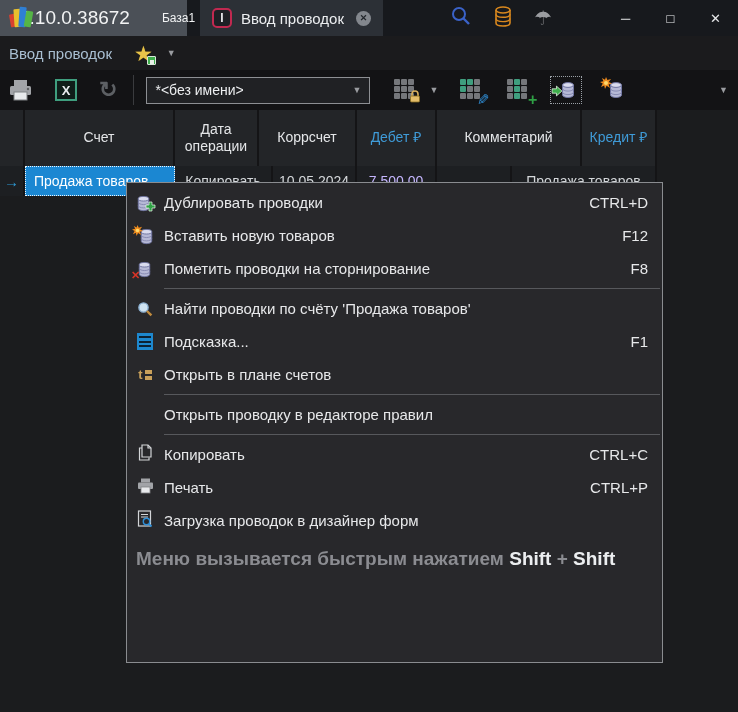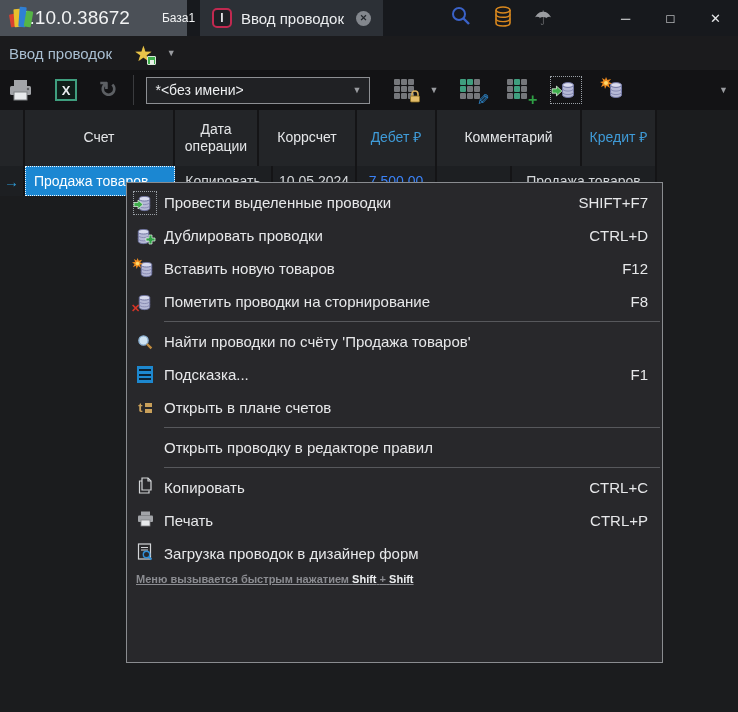--- a/index.html
+++ b/index.html
@@ -50,35 +50,35 @@
   .dbicon { position:relative; width:24px; height:22px; }
   .dbicon .cylw { position:absolute; right:0; top:1px; }
   .focusbox { border:1px dotted #9aa0a6; padding:2px 3px; }
 
   
   .thead { position:absolute; left:0; top:110px; width:657px; height:56px; display:flex; background:#141416; }
   .th { background:#232528; border-right:2px solid #141416; color:#e4e6e8; font-size:14px; display:flex; align-items:center; justify-content:center; text-align:center; line-height:1.25; }
   .th.blue { color:#3f9bd8; }
   .trow { position:absolute; left:0; top:166px; width:657px; height:30px; display:flex; background:#141416; }
   .td { background:#1d1f22; border-right:2px solid #141416; color:#d4d7da; font-size:14px; display:flex; align-items:center; justify-content:center; overflow:hidden; white-space:nowrap; }
-  .td.blue { color:#3b82f6; }
+  .td.blue { color:#c4b5fd; }
   .td.sel { background:#1b87d2; color:#ffffff; border:1px dotted #eef6fd; justify-content:flex-start; padding-left:8px; }
   .row-arrow { color:#2e9bd6; font-size:15px; font-weight:bold; }
   .gridrest { position:absolute; left:657px; top:110px; width:81px; height:86px; background:#1b1c1e; }
   .gridempty { position:absolute; left:0; top:196px; width:738px; height:492px; background:#1b1c1e; }
 
   
   .cmenu { position:absolute; left:126px; top:182px; width:537px; height:481px; background:#28282b; border:1px solid #8a8c90; padding-top:3px; z-index:10; }
   .mi { height:33px; display:flex; align-items:center; }
   .mi.hl { background:#3f4043; }
   .mi-ico { width:24px; margin-left:6px; flex:0 0 auto; display:flex; align-items:center; justify-content:center; position:relative; }
   .mi-label { color:#e7e8ea; font-size:15px; margin-left:7px; white-space:nowrap; }
   .mi-short { margin-left:auto; margin-right:14px; color:#e7e8ea; font-size:15px; }
   .msep { height:1px; background:#57585c; margin:3px 2px 3px 37px; }
-  .mfooter { margin-top:3px; padding-left:9px; color:#8b8c91; font-size:11px; font-weight:bold;text-decoration:underline; }
+  .mfooter { margin-top:11px; padding-left:9px; color:#8b8c91; font-size:19px; font-weight:bold; }
   .mfooter .wh { color:#eceef0; }
   .hint-ico { width:16px; height:17px; background:#1d88cf; display:flex; flex-direction:column; justify-content:space-evenly; padding:0 2px; }
   .hint-ico i { height:2px; background:#0c2233; }
   .tree-ico { display:flex; align-items:center; gap:2px; color:#c9a05a; font-size:13px; font-weight:bold; }
   .tree-ico .sq { display:flex; flex-direction:column; gap:2px; }
   .tree-ico .sq i { width:7px; height:4px; background:#c9a05a; }
   .dash-ico { display:flex; flex-direction:column; gap:3px; }
   .dash-ico .r { display:flex; gap:2px; }
   .dash-ico i { height:2px; width:6px; background:#7b7d82; }
   .dash-ico i.b { background:#3f9bd8; }
@@ -254,36 +254,20 @@
     <div class="td sel" style="width:150px;">Продажа товаров</div>
     <div class="td" style="width:98px;">Копировать</div>
     <div class="td" style="width:84px;">10.05.2024</div>
     <div class="td blue" style="width:80px;">7 500,00</div>
     <div class="td" style="width:75px;"></div>
     <div class="td" style="width:145px;">Продажа товаров</div>
   </div>
 
   <div class="cmenu">
 
-    <div class="mi">
-      <span class="mi-ico focusbox" style="padding:1px 2px;">
-        <span class="dbicon" style="width:22px;height:20px;">
-          <span class="cylw"><svg width="19" height="19" viewBox="0 0 20 20">
-                <path d="M4.5 5v10c0 1.4 2.5 2.5 5.5 2.5s5.5-1.1 5.5-2.5V5" fill="#b6b9d6" stroke="#6f74a0"></path>
-                <path d="M4.5 8.6c0 1.4 2.5 2.5 5.5 2.5s5.5-1.1 5.5-2.5M4.5 12.1c0 1.4 2.5 2.5 5.5 2.5s5.5-1.1 5.5-2.5" fill="none" stroke="#8184ad" stroke-width="0.9"></path>
-                <ellipse cx="10" cy="5" rx="5.5" ry="2.4" fill="#d9dbee" stroke="#6f74a0"></ellipse>
-              </svg></span>
-          <span class="ov" style="left:-3px;top:4px;"><svg width="11" height="11" viewBox="0 0 11 11">
-                <path d="M1 3.5h4V1l5 4.5-5 4.5V7.5H1z" fill="#3fae4c" stroke="#eaf7ea" stroke-width="0.7"></path>
-              </svg></span>
-        </span>
-      </span>
-      <span class="mi-label">Провести выделенные проводки</span>
-      <span class="mi-short">SHIFT+F7</span>
-    </div>
 
     <div class="mi">
       <span class="mi-ico">
         <span class="dbicon" style="width:22px;height:20px;">
           <span class="cylw" style="right:3px;"><svg width="19" height="19" viewBox="0 0 20 20">
                 <path d="M4.5 5v10c0 1.4 2.5 2.5 5.5 2.5s5.5-1.1 5.5-2.5V5" fill="#b6b9d6" stroke="#6f74a0"></path>
                 <path d="M4.5 8.6c0 1.4 2.5 2.5 5.5 2.5s5.5-1.1 5.5-2.5M4.5 12.1c0 1.4 2.5 2.5 5.5 2.5s5.5-1.1 5.5-2.5" fill="none" stroke="#8184ad" stroke-width="0.9"></path>
                 <ellipse cx="10" cy="5" rx="5.5" ry="2.4" fill="#d9dbee" stroke="#6f74a0"></ellipse>
               </svg></span>
           <span class="ov" style="right:0;bottom:-2px;"><svg width="11" height="11" viewBox="0 0 11 11">

